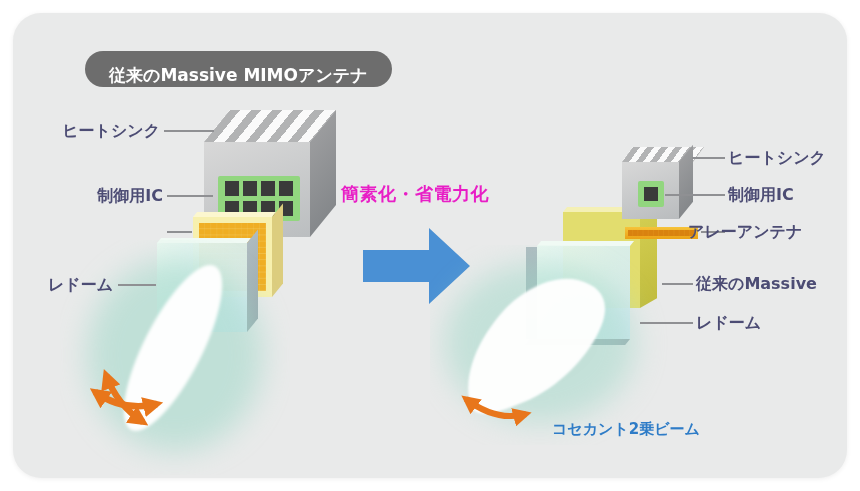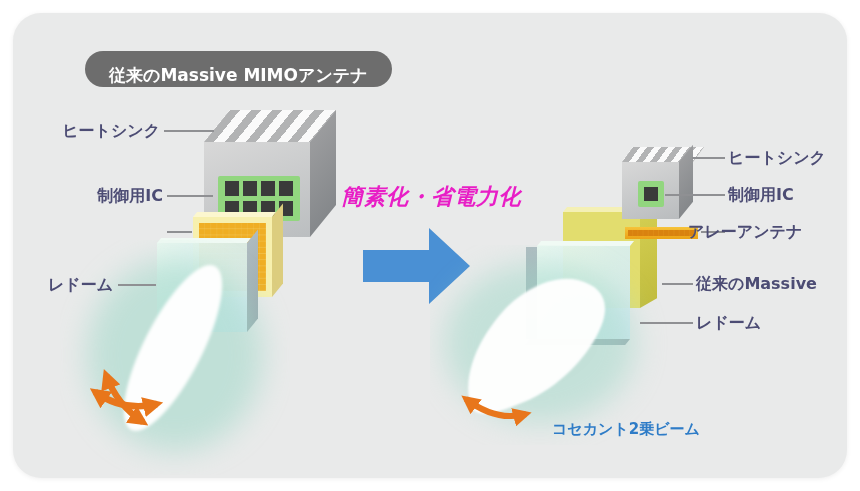--- a/index.html
+++ b/index.html
@@ -60,22 +60,22 @@
   .dots-r{left:3px;top:3px;width:67px;height:6px;background-image:linear-gradient(#d9820f 0 0);
           background-size:5px 6px;background-repeat:space;}
   
   .rtop-r{left:537px;top:241px;width:93px;height:5px;transform:skewX(-39deg);transform-origin:0 100%;background:#f0faf4;}
   .rleft-r{left:526px;top:247px;width:11px;height:92px;background:linear-gradient(180deg,#aebbc0,#9aa8ae);}
   .rbot-r{left:530px;top:339px;width:100px;height:6px;transform:skewX(-39deg);transform-origin:0 0;background:#9fadb3;}
   .rfront-r{left:537px;top:246px;width:93px;height:93px;
             background:linear-gradient(125deg,#eaf8f0,#d9efef 55%,#d2e9f2);opacity:.93;}
 
   
-  .caption{left:341px;top:182px;font-size:22px;font-weight:bold;letter-spacing:.5px;
-           color:var(--caption_text,#e81ec6);white-space:nowrap;font-style:italic;}
+  .caption{left:341px;top:182px;font-size:18px;font-weight:bold;letter-spacing:.5px;
+           color:var(--caption_text,#e81ec6);white-space:nowrap;}
   .beamlbl{left:552px;top:420px;font-size:15px;font-weight:bold;color:var(--beam_label_text,#2e7cc7);white-space:nowrap;}
 </style>
 </head>
 <body>
 
 <div class="page">
   <div class="e card"></div>
 
   <div class="e pill pill-left">
     <span>従来のMassive MIMOアンテナ</span>

